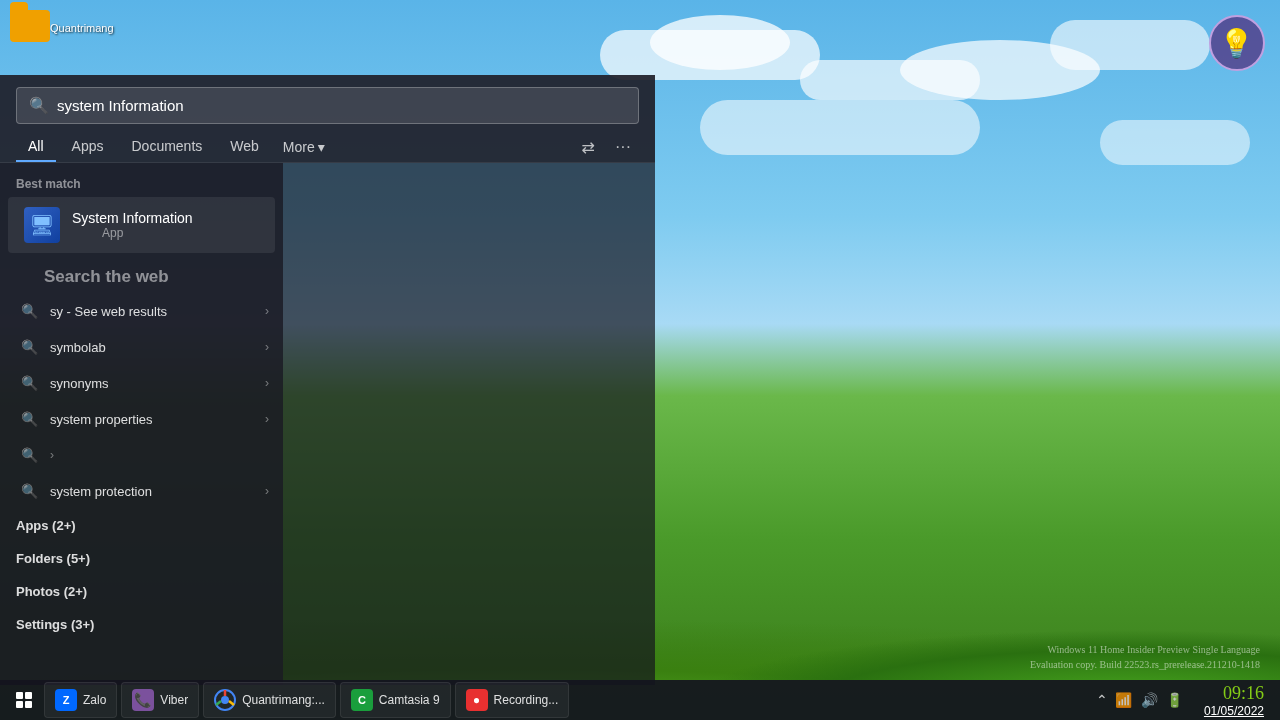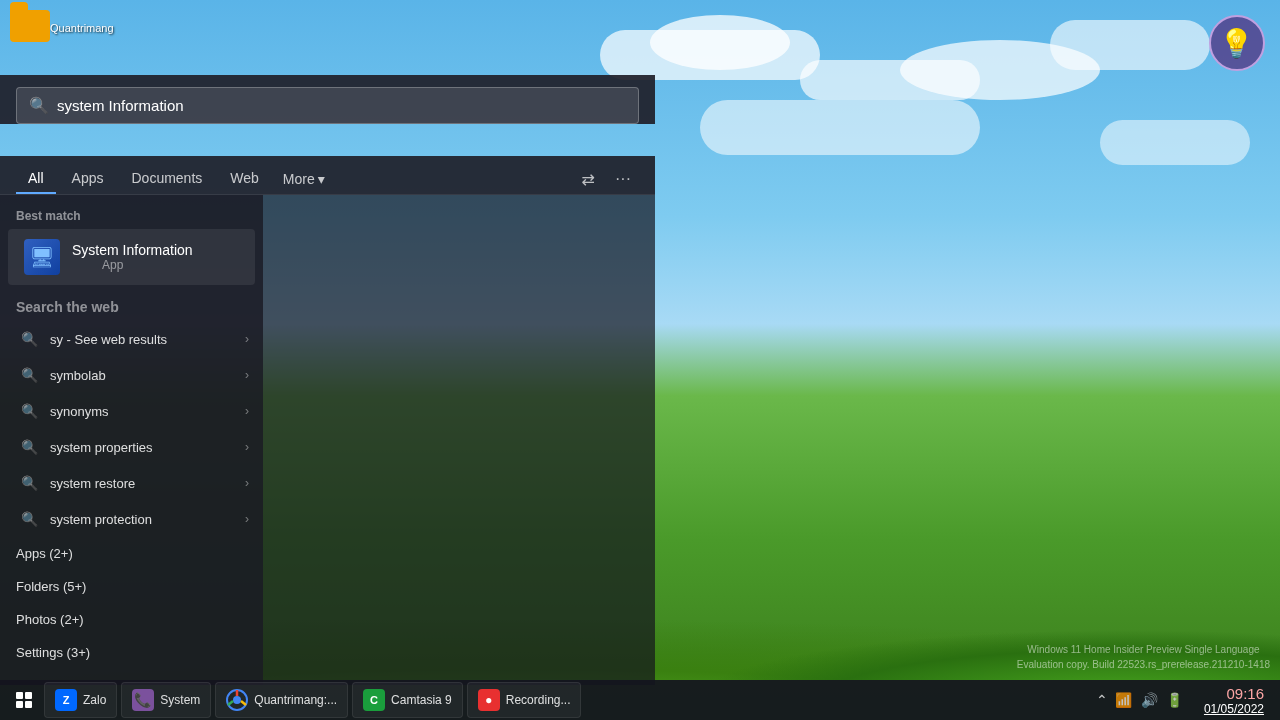--- a/index.html
+++ b/index.html
@@ -113,21 +113,20 @@
     }
 
     
     .tabs-row {
       background: rgba(30,30,40,0.92);
       display: flex;
       align-items: center;
       padding: 8px 16px 0 16px;
       gap: 4px;
       border-bottom: 1px solid rgba(255,255,255,0.08);
-      margin-top: 32px;
     }
     .tab {
       color: rgba(255,255,255,0.75);
       font-size: 14px;
       padding: 6px 12px;
       cursor: pointer;
       border-bottom: 2px solid transparent;
       white-space: nowrap;
     }
     .tab.active {
@@ -153,21 +152,21 @@
 
     
     .results-panel {
       display: flex;
       flex: 1;
       overflow: hidden;
     }
 
     
     .results-left {
-      width: 263px;
+      width: 283px;
       background: rgba(25,25,35,0.95);
       overflow-y: auto;
       padding-bottom: 16px;
     }
 
     .section-label {
       color: rgba(255,255,255,0.5);
       font-size: 12px;
       font-weight: 600;
       padding: 14px 16px 6px 16px;
@@ -207,23 +206,24 @@
     }
     .best-match-sub {
       color: rgba(255,255,255,0.5);
       font-size: 12px;
       margin-left: 30px;
     }
 
     
     .web-section-label {
       color: rgba(255,255,255,0.5);
-      font-size: 14px;
+      font-size: 17px;
       font-weight: 600;
       padding: 14px 16px 6px 16px;
+      margin-left: 28px;
     }
 
     .result-item {
       display: flex;
       align-items: center;
       padding: 8px 10px 8px 16px;
       cursor: pointer;
       border-radius: 4px;
       margin: 0 4px;
     }
@@ -251,20 +251,21 @@
     
     .category-item {
       display: flex;
       align-items: center;
       padding: 9px 16px;
       cursor: pointer;
     }
     .category-text {
       color: rgba(255,255,255,0.85);
       font-size: 13px;
+      font-weight: bold;
     }
 
     
     .results-right {
       flex: 1;
       background: rgba(20,20,30,0.7);
     }
 
     
     .taskbar {
@@ -346,35 +347,37 @@
     }
 
     .taskbar-clock {
       display: flex;
       flex-direction: column;
       align-items: flex-end;
       padding: 0 8px;
       cursor: pointer;
     }
     .clock-time {
-      color: #fca5a5;
-      font-size: 15px;
+      color: #84cc16;
+      font-size: 18px;
+      font-family: Liberation Serif, serif;
     }
     .clock-date {
       color: white;
       font-size: 12px;
       text-decoration: underline;
     }
 
     
     .win-watermark {
       position: absolute;
       bottom: 48px;
-      right: 10px;
-      text-align: center;
+      right: 20px;
+      text-align: right;
+      font-family: Liberation Serif, serif;
     }
     .win-watermark-text {
       color: rgba(255,255,255,0.5);
       font-size: 10px;
       line-height: 1.5;
     }
   </style>
 </head>
 <body>
 
@@ -460,21 +463,20 @@
       </div>
 
       <div class="result-item">
         <div class="result-item-icon">🔍</div>
         <span class="result-item-text">system properties</span>
         <span class="result-item-arrow">›</span>
       </div>
 
       <div class="result-item">
         <div class="result-item-icon">🔍</div>
-        <span class="result-item-text">system restore</span>
         <span class="result-item-arrow">›</span>
       </div>
 
       <div class="result-item">
         <div class="result-item-icon">🔍</div>
         <span class="result-item-text">system protection</span>
         <span class="result-item-arrow">›</span>
       </div>
 
       <div class="category-item">
@@ -515,21 +517,21 @@
     <div class="taskbar-app-icon" style="background:#0068ff;">
       <span style="color:white;font-size:11px;font-weight:bold;">Z</span>
     </div>
     <span class="taskbar-app-label">Zalo</span>
   </div>
 
   <div class="taskbar-app">
     <div class="taskbar-app-icon" style="background:#7b519d;">
       <span style="color:white;font-size:14px;">📞</span>
     </div>
-    <span class="taskbar-app-label">System</span>
+    <span class="taskbar-app-label">Viber</span>
   </div>
 
   <div class="taskbar-app">
     <div class="taskbar-app-icon">
       <svg width="22" height="22" viewBox="0 0 22 22">
         <circle cx="11" cy="11" r="10" fill="none" stroke="#4285f4" stroke-width="2"></circle>
         <circle cx="11" cy="11" r="4" fill="#4285f4"></circle>
         <path d="M11 1 L11 7" stroke="#ea4335" stroke-width="2.5"></path>
         <path d="M20 16 L15 12" stroke="#fbbc05" stroke-width="2.5"></path>
         <path d="M2 16 L7 12" stroke="#34a853" stroke-width="2.5"></path>

